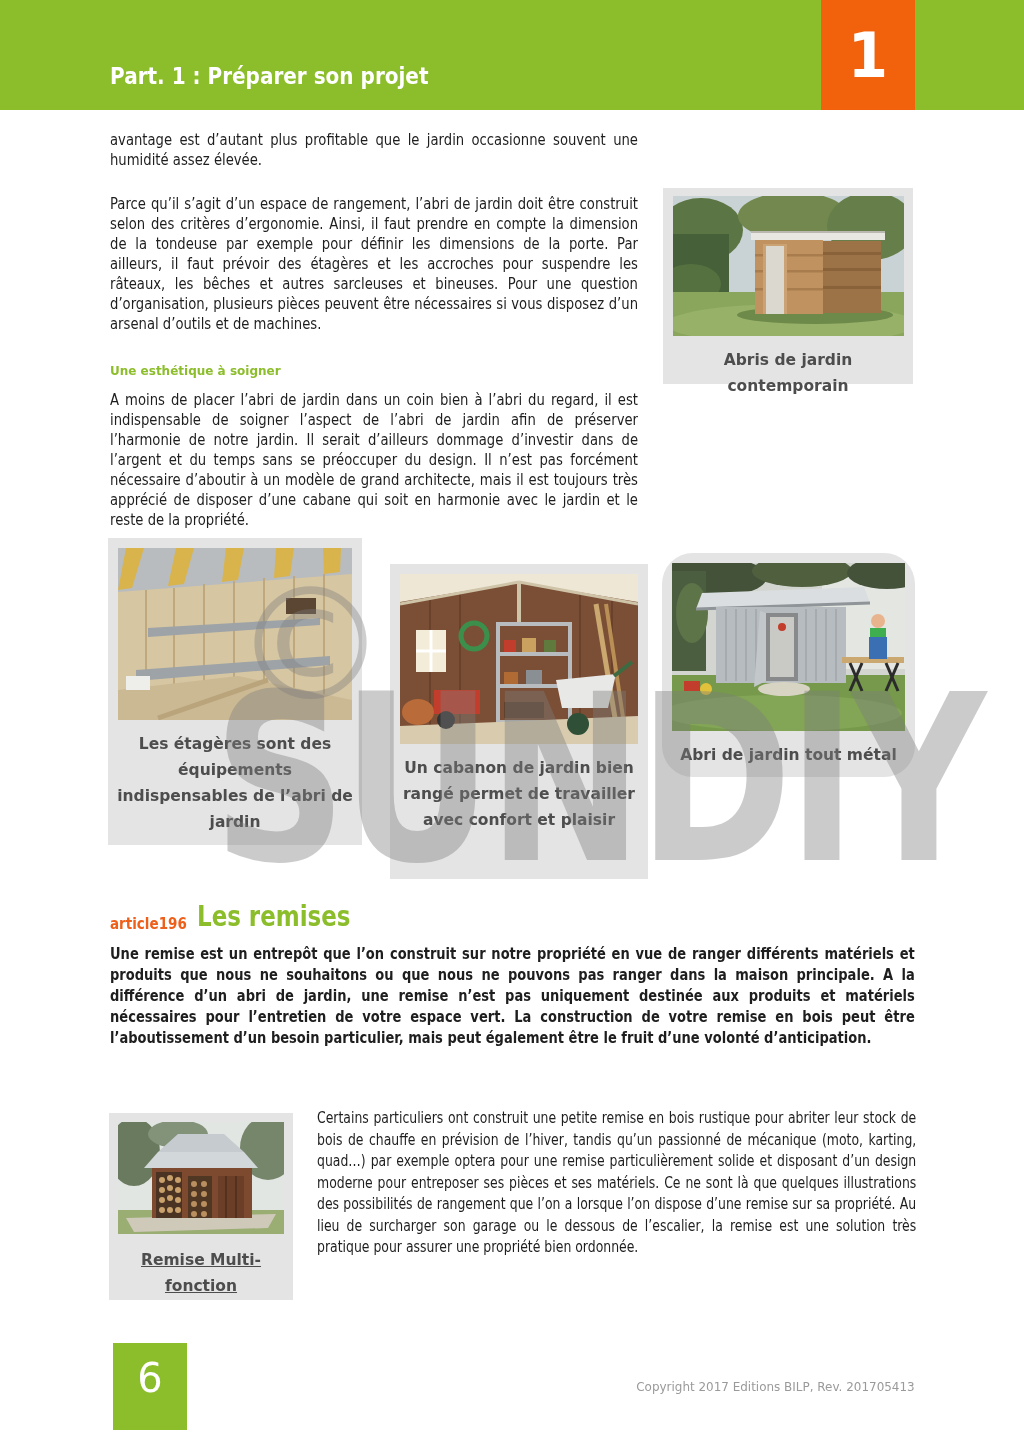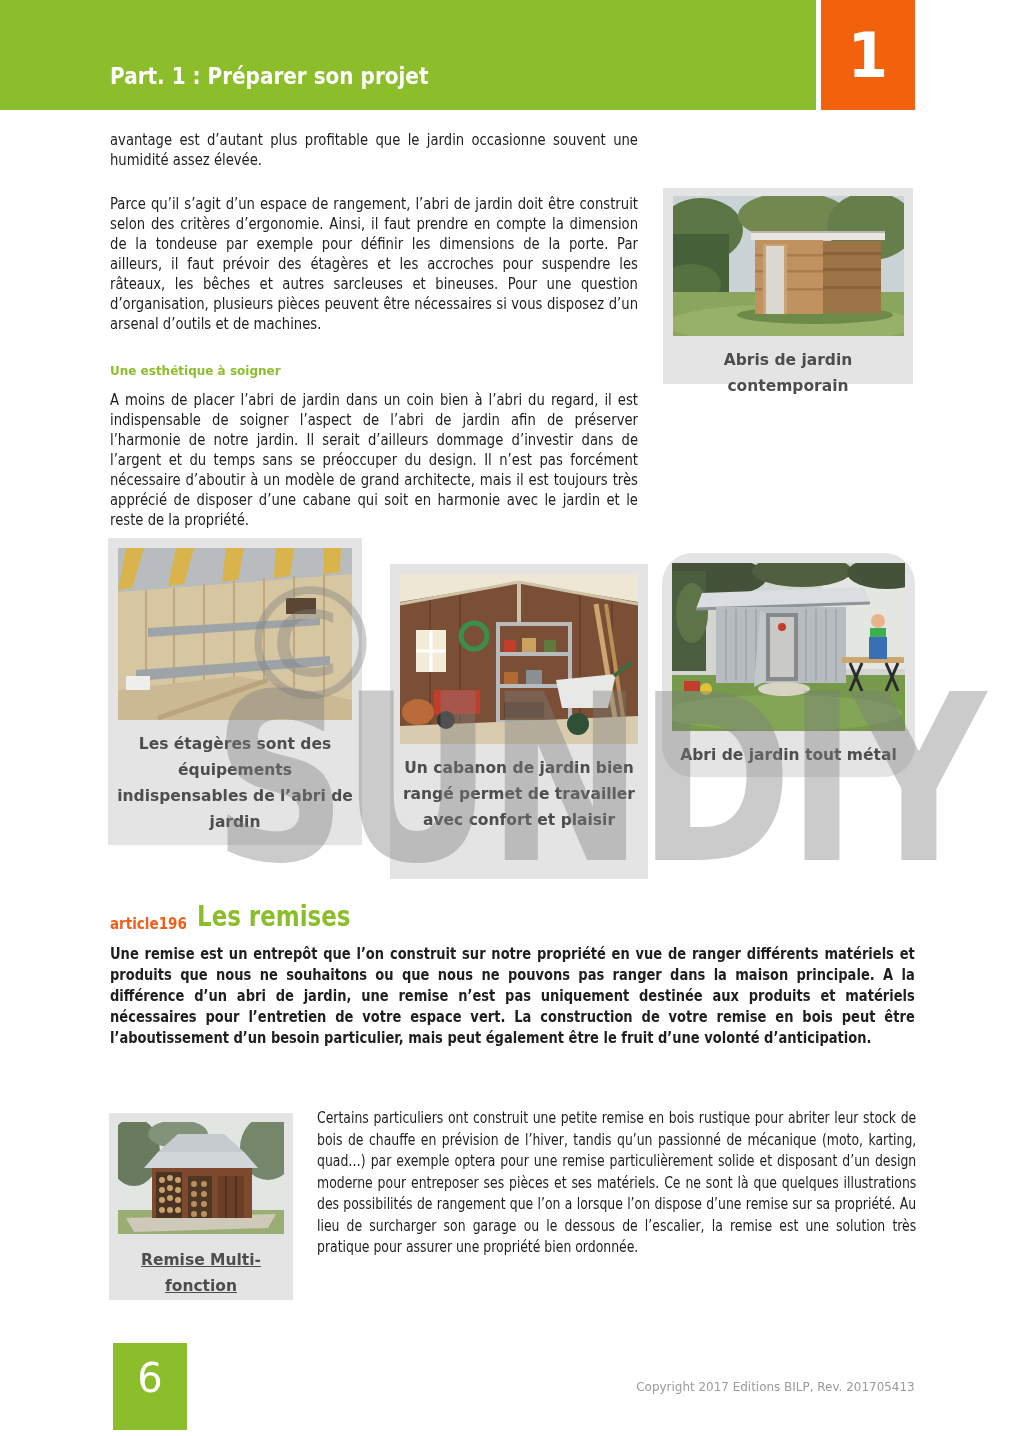--- a/index.html
+++ b/index.html
@@ -8,21 +8,21 @@
     --art-orange:#EE5F1A;
     --figbg:#E5E4E4;
     --body:#1E1E1E;
     --cap:#4D4D4D;
     --copy:#9A9A9A;
   }
   html,body{margin:0;padding:0;background:#fff;}
   .page{position:relative;width:1024px;height:1436px;background:#fff;overflow:hidden;
         font-family:"DejaVu Sans","Liberation Sans",sans-serif;}
   
-  .header{position:absolute;left:0;top:0;width:816px;height:110px;background:var(--green);}
+  .header{position:absolute;left:0;top:0;width:1024px;height:110px;background:var(--green);}
   .header-title{position:absolute;left:110px;top:63px;color:#fff;font-weight:bold;font-size:23px;
         white-space:nowrap;transform:scaleX(.87);transform-origin:left top;}
   .chapter-box{position:absolute;left:821px;top:0;width:94px;height:110px;background:var(--orange);
         display:flex;align-items:center;justify-content:center;}
   .chapter-num{color:#fff;font-size:63px;font-weight:bold;line-height:1;transform:scaleX(.92);}
   
   .para{position:absolute;color:var(--body);font-size:15px;line-height:20px;text-align:justify;
         transform-origin:left top;}
   #p1{left:110px;top:130px;width:600px;transform:scaleX(.88);}
   #p2{left:110px;top:194px;width:600px;transform:scaleX(.88);}

